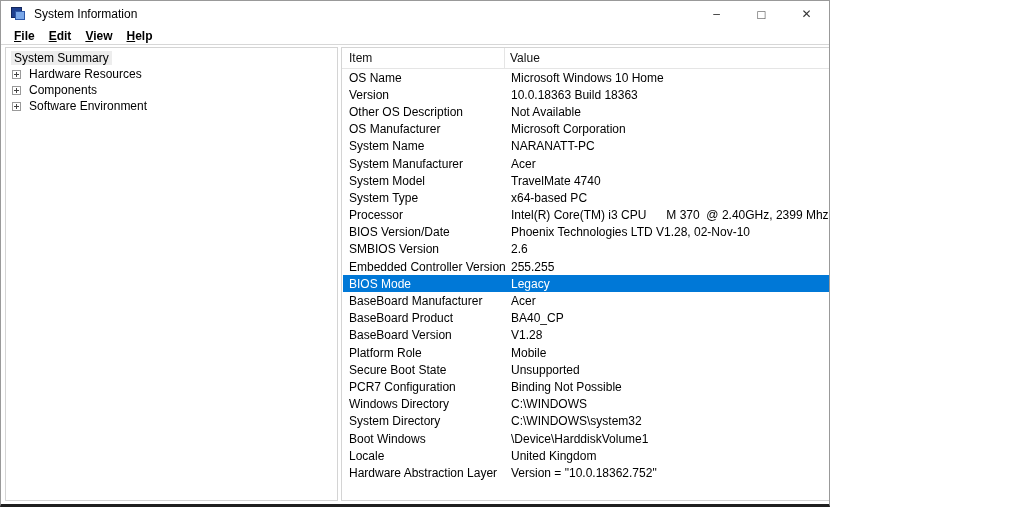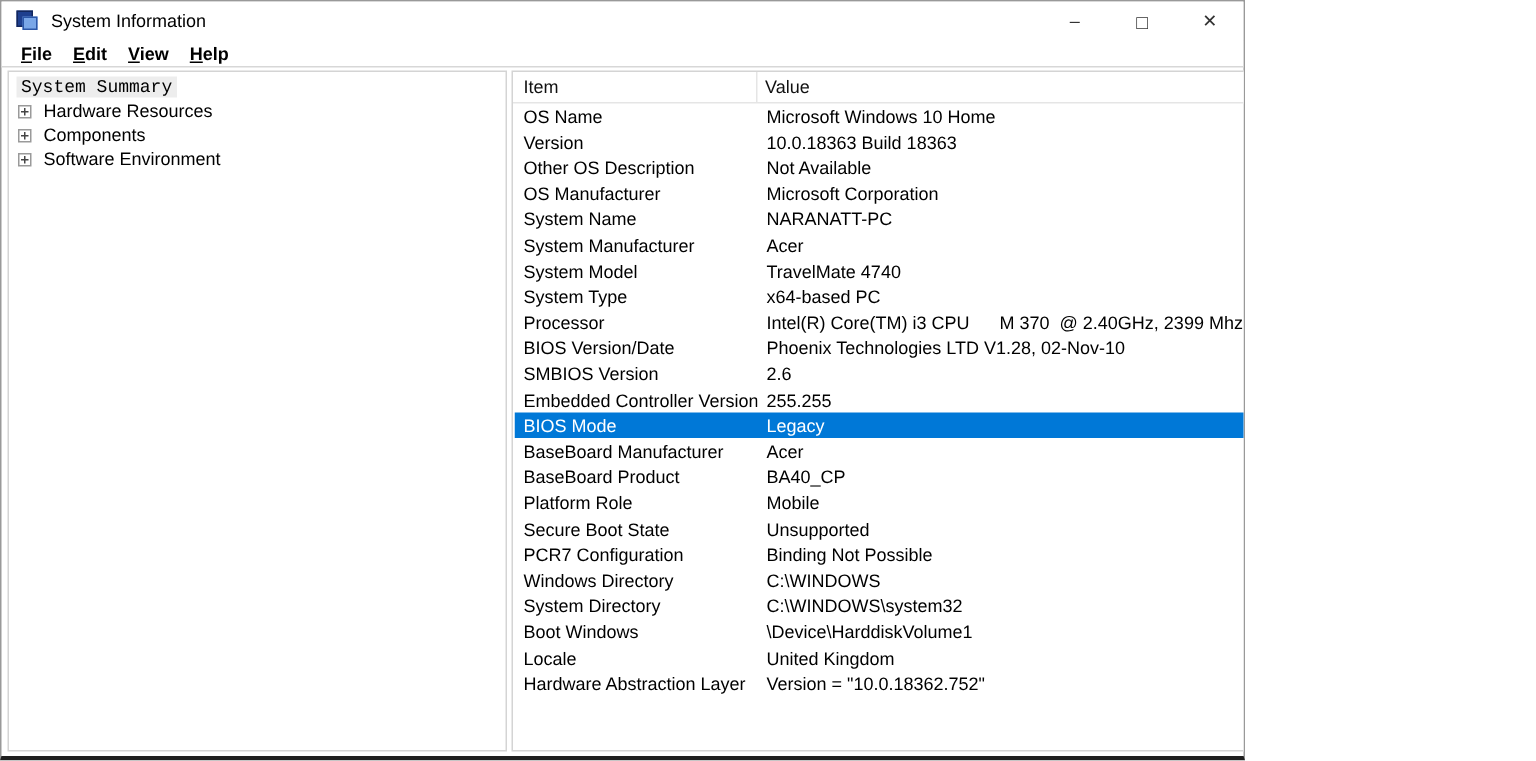--- a/index.html
+++ b/index.html
@@ -34,21 +34,21 @@
   .tree { padding-top:2px; }
   .tree-item { height:16px; display:flex; align-items:center; font-size:12px; color:#000;
     white-space:nowrap; }
   .tree-item .label { padding:0 3px; }
   .tree-item.selected .label { background:#ededed; }
   .expander { width:9px; height:9px; border:1px solid #9a9a9a; margin-left:6px; margin-right:5px;
     position:relative; background:#fff; flex:0 0 auto; }
   .expander::before, .expander::after { content:""; position:absolute; background:#444; }
   .expander::before { left:1px; right:1px; top:3px; height:1px; }
   .expander::after  { top:1px; bottom:1px; left:3px; width:1px; }
-  .tree-item.root { padding-left:5px;font-family:Liberation Mono, monospace; }
+  .tree-item.root { padding-left:5px; }
 
   .right-panel { position:absolute; left:340px; top:46px; width:667px; height:454px;
     background:#fff; border:1px solid #d4d4d4; overflow:hidden; }
 
   
   .list-header { position:absolute; left:0; top:0; right:17px; height:21px; background:#fff;
     border-bottom:1px solid #e5e5e5; display:flex; font-size:12px; color:#111; }
   .hcol { display:flex; align-items:center; }
   .hcol.item { width:163px; padding-left:7px; border-right:1px solid #e5e5e5;text-align:center; }
   .hcol.value { padding-left:5px; }
@@ -128,20 +128,21 @@
         <div class="row"><div class="cell item">System Manufacturer</div><div class="cell value">Acer</div></div>
         <div class="row"><div class="cell item">System Model</div><div class="cell value">TravelMate 4740</div></div>
         <div class="row"><div class="cell item">System Type</div><div class="cell value">x64-based PC</div></div>
         <div class="row"><div class="cell item">Processor</div><div class="cell value">Intel(R) Core(TM) i3 CPU      M 370  @ 2.40GHz, 2399 Mhz, 2 Core(s), 4 Logic...</div></div>
         <div class="row"><div class="cell item">BIOS Version/Date</div><div class="cell value">Phoenix Technologies LTD V1.28, 02-Nov-10</div></div>
         <div class="row"><div class="cell item">SMBIOS Version</div><div class="cell value">2.6</div></div>
         <div class="row"><div class="cell item">Embedded Controller Version</div><div class="cell value">255.255</div></div>
         <div class="row" style="background: rgb(0, 120, 215); color: #ffffff;"><div class="cell item">BIOS Mode</div><div class="cell value">Legacy</div></div>
         <div class="row"><div class="cell item">BaseBoard Manufacturer</div><div class="cell value">Acer</div></div>
         <div class="row"><div class="cell item">BaseBoard Product</div><div class="cell value">BA40_CP</div></div>
+        <div class="row"><div class="cell item">BaseBoard Version</div><div class="cell value">V1.28</div></div>
         <div class="row"><div class="cell item">Platform Role</div><div class="cell value">Mobile</div></div>
         <div class="row"><div class="cell item">Secure Boot State</div><div class="cell value">Unsupported</div></div>
         <div class="row"><div class="cell item">PCR7 Configuration</div><div class="cell value">Binding Not Possible</div></div>
         <div class="row"><div class="cell item">Windows Directory</div><div class="cell value">C:\WINDOWS</div></div>
         <div class="row"><div class="cell item">System Directory</div><div class="cell value">C:\WINDOWS\system32</div></div>
         <div class="row"><div class="cell item">Boot Windows</div><div class="cell value">\Device\HarddiskVolume1</div></div>
         <div class="row"><div class="cell item">Locale</div><div class="cell value">United Kingdom</div></div>
         <div class="row"><div class="cell item">Hardware Abstraction Layer</div><div class="cell value">Version = "10.0.18362.752"</div></div>
         <div class="row"></div>
       </div>

